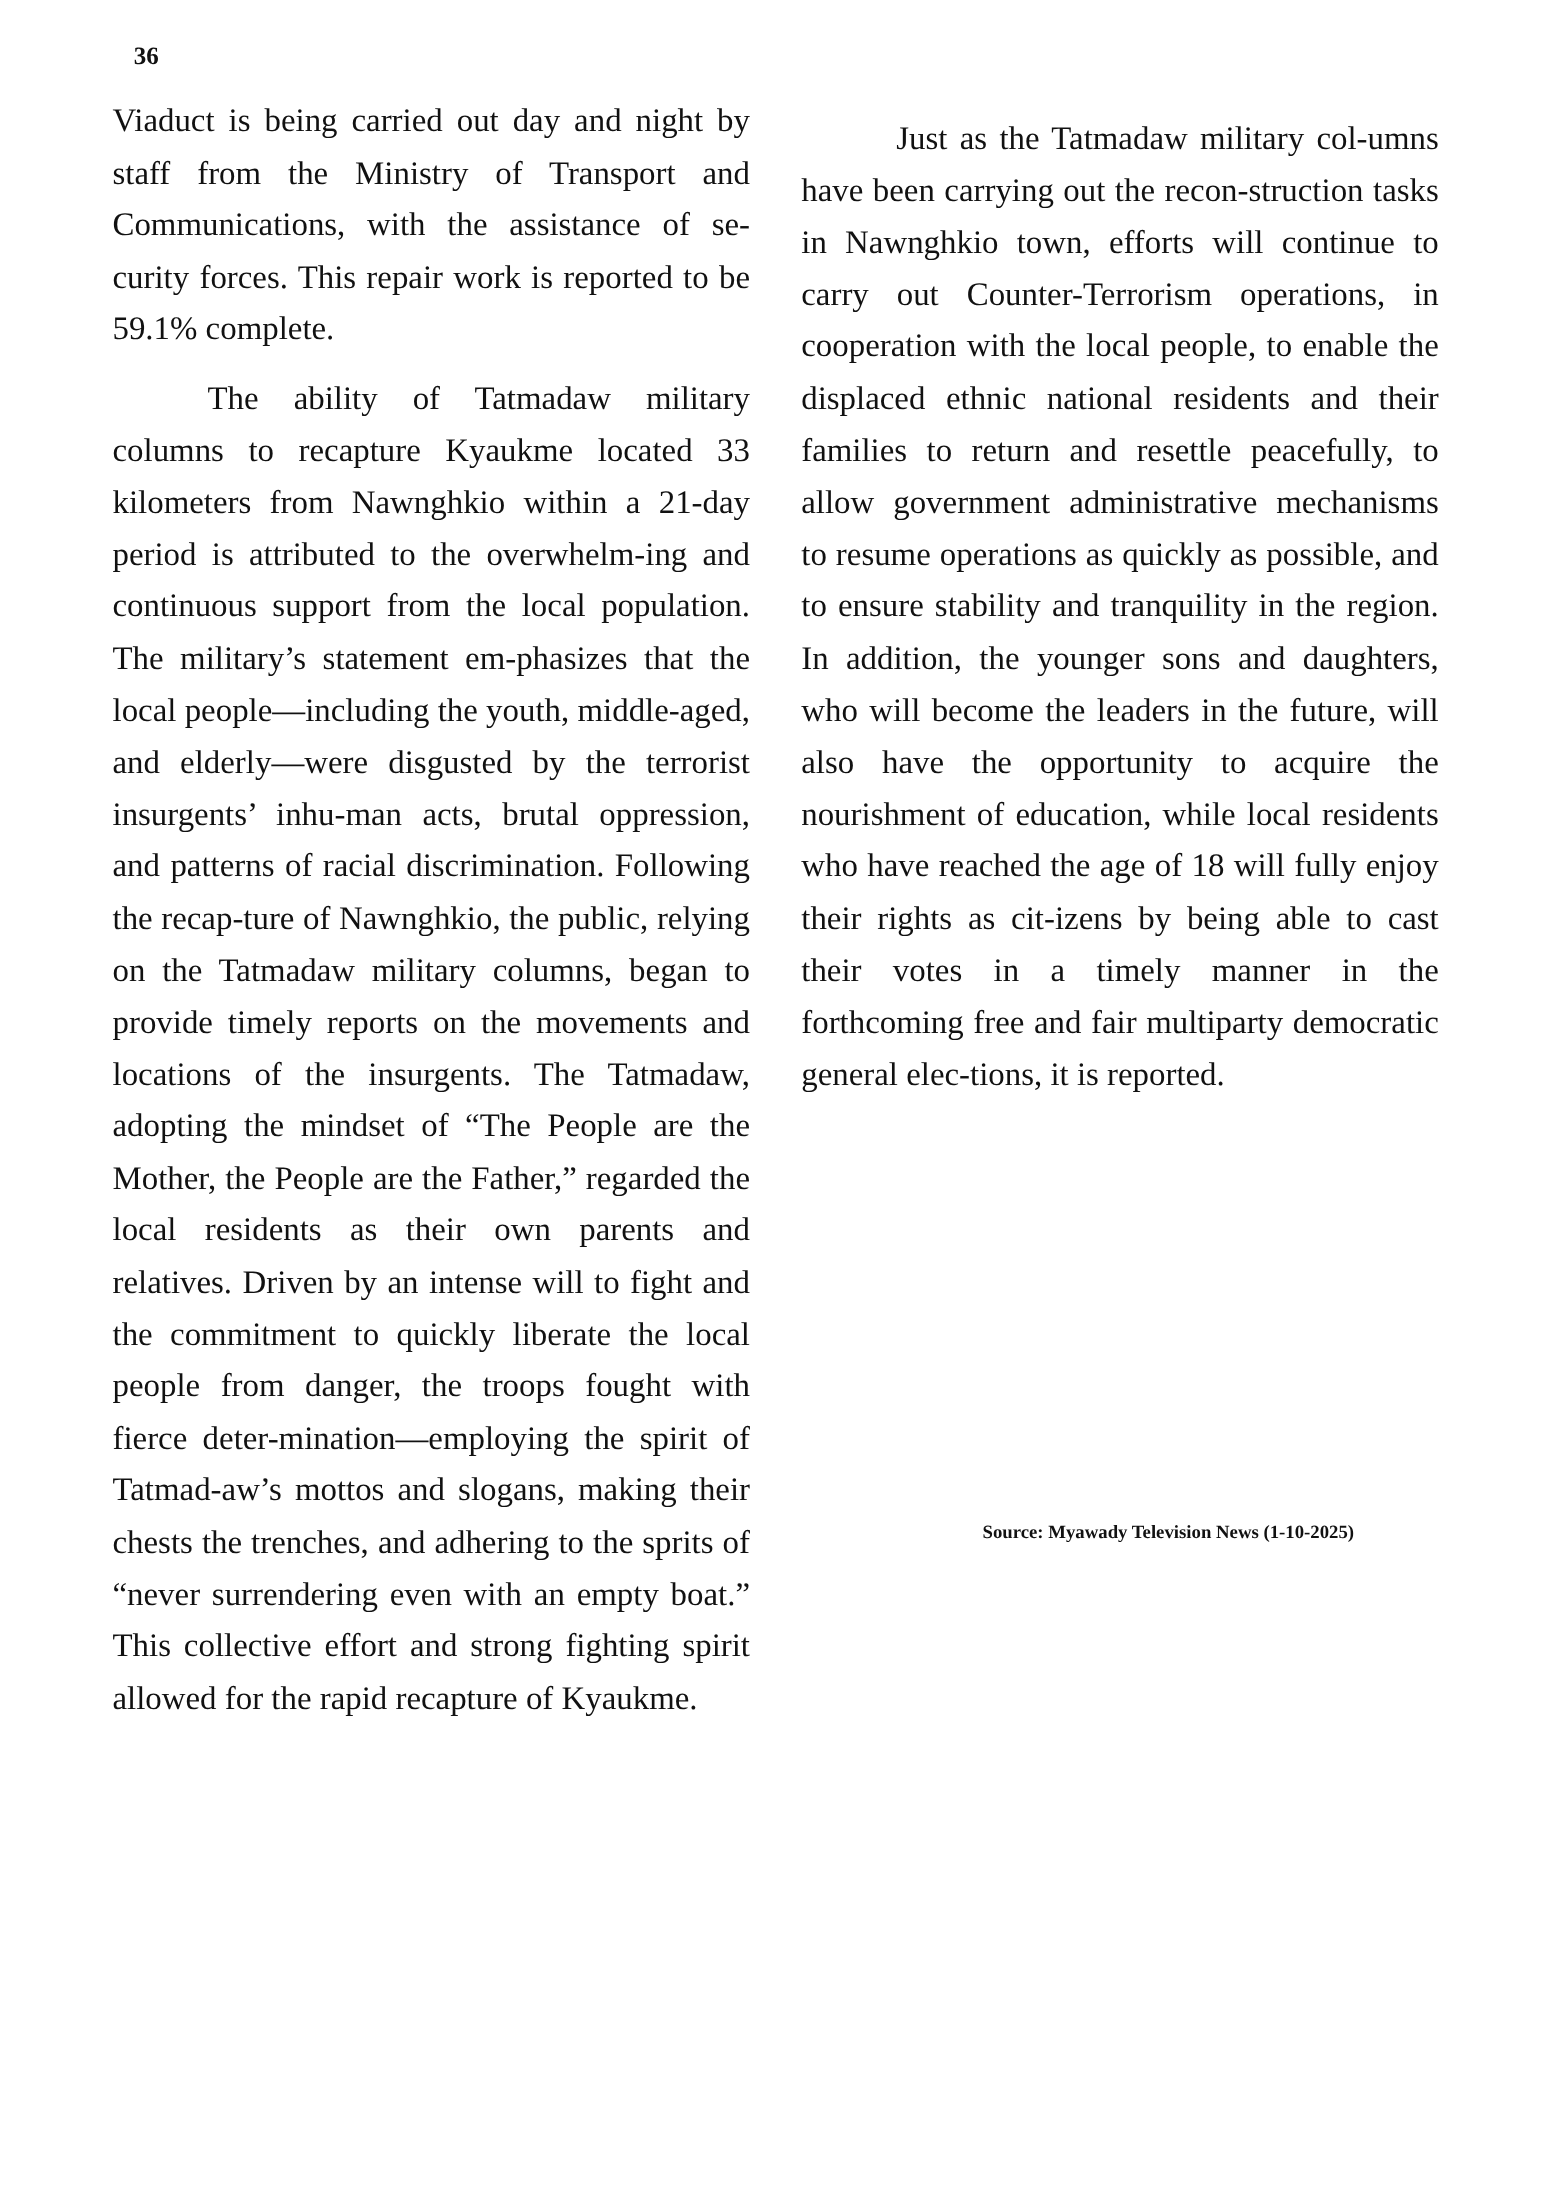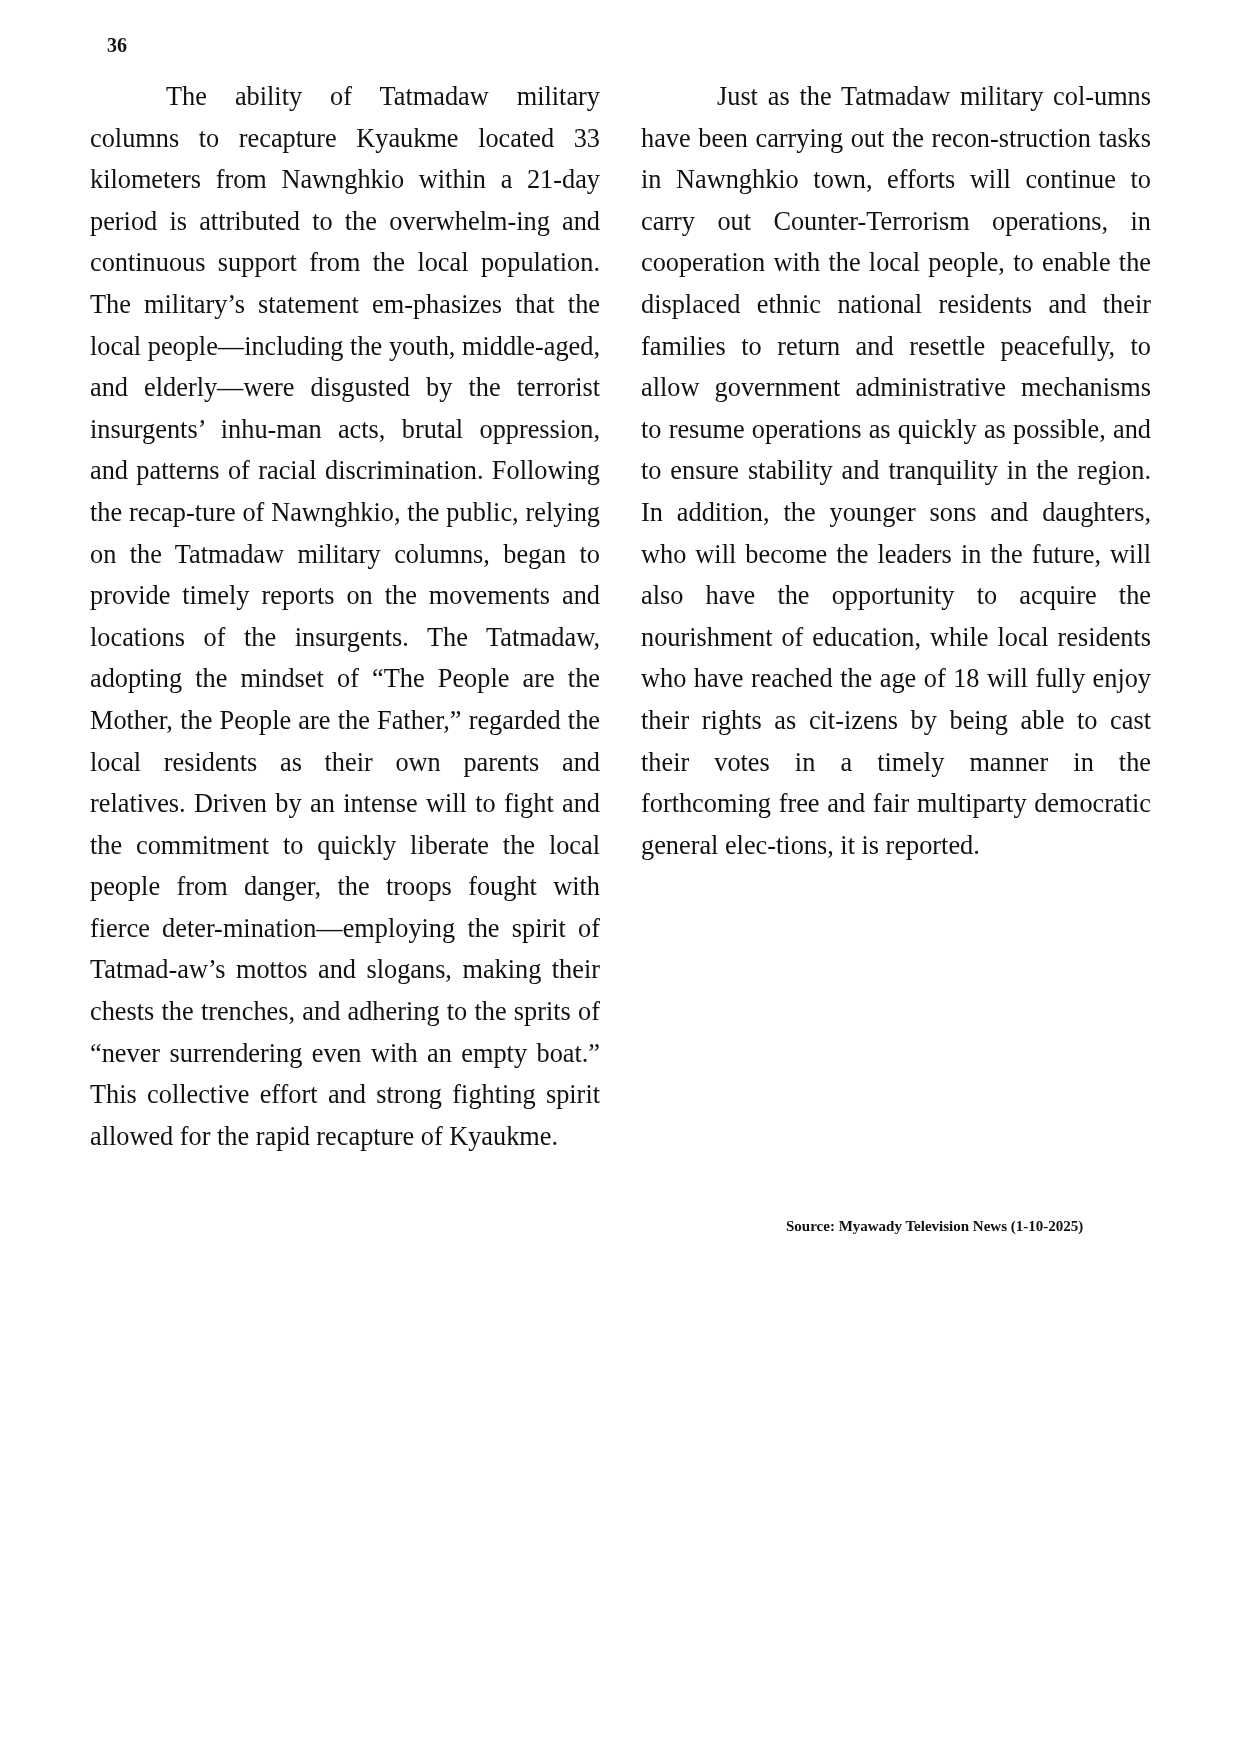--- a/index.html
+++ b/index.html
@@ -4,29 +4,30 @@
 <style>
   html, body { margin: 0; padding: 0; background: #ffffff; }
   body { width: 1241px; height: 1755px; position: relative; overflow: hidden;
          font-family: "Liberation Serif", "DejaVu Serif", serif; color: #111; }
   .page-num { position: absolute; left: 79px; top: 34px; font-size: 20px; font-weight: bold; margin-left: 28px; }
   .col { position: absolute; top: 76px; width: 510px; font-size: 26.3px; line-height: 41.6px;
          text-align: justify; hyphens: none; }
   .col.left { left: 90px; }
   .col.right { left: 641px; }
   .col p { margin: 0 0 12px 0; }
-  .col p.indent { text-indent: 76px; }
+  .col p.indent { text-indent: 76px; margin-top: 14px; }
   .source { position: absolute; left: 786px; top: 1218px; font-size: 15px; font-weight: bold; }
 </style>
 </head>
 <body>
 
 <div class="page-num">36</div>
 
 <div class="col left">
+  <p>Viaduct is being carried out day and night by staff from the Ministry of Transport and Communications, with the assistance of se-curity forces. This repair work is reported to be 59.1% complete.</p>
   <p class="indent">The ability of Tatmadaw military columns to recapture Kyaukme located 33 kilometers from Nawnghkio within a 21-day period is attributed to the overwhelm-ing and continuous support from the local population. The military’s statement em-phasizes that the local people—including the youth, middle-aged, and elderly—were disgusted by the terrorist insurgents’ inhu-man acts, brutal oppression, and patterns of racial discrimination. Following the recap-ture of Nawnghkio, the public, relying on the Tatmadaw military columns, began to provide timely reports on the movements and locations of the insurgents. The Tatmadaw, adopting the mindset of “The People are the Mother, the People are the Father,” regarded the local residents as their own parents and relatives. Driven by an intense will to fight and the commitment to quickly liberate the local people from danger, the troops fought with fierce deter-mination—employing the spirit of Tatmad-aw’s mottos and slogans, making their chests the trenches, and adhering to the sprits of “never surrendering even with an empty boat.” This collective effort and strong fighting spirit allowed for the rapid recapture of Kyaukme.</p>
 </div>
 
 <div class="col right">
   <p class="indent">Just as the Tatmadaw military col-umns have been carrying out the recon-struction tasks in Nawnghkio town, efforts will continue to carry out Counter-Terrorism operations, in cooperation with the local people, to enable the displaced ethnic national residents and their families to return and resettle peacefully, to allow government administrative mechanisms to resume operations as quickly as possible, and to ensure stability and tranquility in the region. In addition, the younger sons and daughters, who will become the leaders in the future, will also have the opportunity to acquire the nourishment of education, while local residents who have reached the age of 18 will fully enjoy their rights as cit-izens by being able to cast their votes in a timely manner in the forthcoming free and fair multiparty democratic general elec-tions, it is reported.</p>
 </div>
 
 <div class="source">Source: Myawady Television News (1-10-2025)</div>
 
 </body></html>

